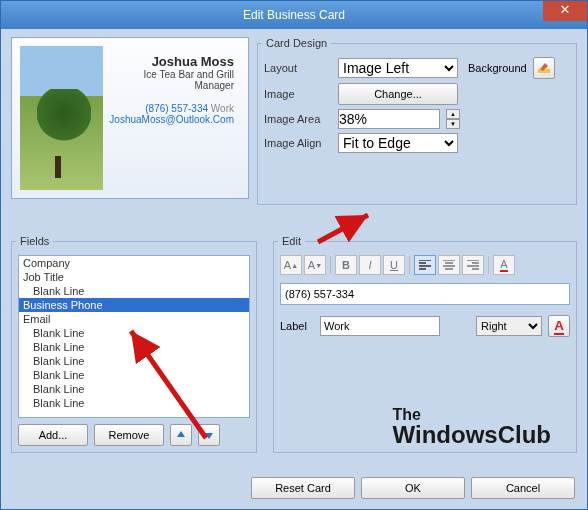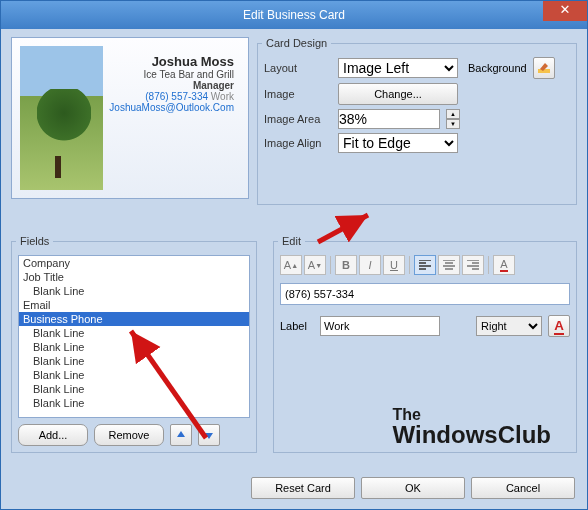--- a/index.html
+++ b/index.html
@@ -12,42 +12,42 @@
 fieldset { border: 1px solid #9fb5d1; padding-top: 4px; margin-bottom: 8px; }
 legend { font-size: 11px; color: #333; padding: 0 4px; margin-left: 4px; }
 .top-row { display: flex; gap: 8px; height: 176px; }
 .card-preview { width: 238px; height: 162px; border: 1px solid #8faad0; background: linear-gradient(#fdfdff,#e8eef7); padding: 8px; display: flex; overflow: hidden; text-align: right; }
 .card-img { width: 95px; height: 100%; background: linear-gradient(#9cc4e8 0%, #9cc4e8 35%, #7aa04a 35%, #a8c46e 100%); position: relative; }
 .tree { position: absolute; top: 30%; left: 20%; width: 54px; height: 60px; background: radial-gradient(circle at 50% 40%, #2d5a1e 0%, #3d7028 60%, rgba(0,0,0,0) 62%); }
 .trunk { position: absolute; bottom: 12px; left: 42%; width: 6px; height: 22px; background: #3e2a16; }
 .card-text { padding: 8px 6px; font-size: 10px; color: #333; }
 .card-name { font-weight: bold; font-size: 13px; color: #2a2a2a; }
 .card-company { color: #444; }
-.card-role { color: #444; margin-bottom: 0; font-weight: bold; }
+.card-role { color: #444; margin-bottom: 12px; }
 .card-phone a { color: #1f6fd0; text-decoration: none; }
 .card-phone .wk { color: #888; }
 .card-mail a { color: #1f6fd0; text-decoration: none; }
 .card-design { flex: 1; }
 .cd-row { display: flex; align-items: center; margin: 4px 6px; gap: 6px; font-size: 11px; }
 .cd-row label { width: 68px; color: #333; }
 .cd-row select, .cd-row input[type=text] { font-size: 14px; height: 20px; border: 1px solid #999; background: #fff; }
 .cd-row select { width: 120px; }
 .btn { height: 22px; font-size: 11px; background: linear-gradient(#fdfdfd,#e4e4e4); border: 1px solid #999; border-radius: 2px; cursor: pointer; padding: 0 10px; }
 .bg-label { margin-left: 4px; }
 .icon-btn { width: 22px; height: 22px; border: 1px solid #999; background: linear-gradient(#fdfdfd,#e4e4e4); border-radius: 2px; cursor: pointer; display: inline-flex; align-items: center; justify-content: center; }
 .spinner { display:inline-flex; flex-direction:column; }
 .spinner button { width:14px; height:10px; font-size:6px; line-height:6px; border:1px solid #999; background:#eee; padding:0; }
 .mid-row { display: flex; gap: 16px; position: absolute; top: 206px; left: 10px; right: 10px; bottom: 48px; }
 .fields-fs { width: 246px; display: flex; flex-direction: column; }
 .list { flex: 1; border: 1px solid #8faad0; background: #fff; overflow-y: auto; margin: 4px 6px; }
 .list .item { padding: 1px 4px; font-size: 11px; color: #333; cursor: default; }
 .list .item.ind { padding-left: 14px; }
 .list .item.sel { background: #2f6fd0; color: #fff; }
 .field-btns { display: flex; gap: 6px; margin: 2px 6px 6px; }
-.field-btns .btn { flex: 0 0 auto; width: 70px; border-radius: 7px; }
+.field-btns .btn { flex: 0 0 auto; width: 70px; }
 .field-btns .icon-btn { flex:0 0 auto; }
 .edit-fs { flex: 1; }
 .toolbar { display: flex; gap: 2px; margin: 4px 6px; align-items: center; }
 .toolbar .tbtn { width: 22px; height: 20px; border: 1px solid #bbb; background: #f4f4f4; font-size: 11px; display:flex; align-items:center; justify-content:center; color:#777; cursor:pointer; }
 .toolbar .tbtn.active { background:#d8e6f8; border-color:#6a9ed8; color:#333; }
 .toolbar .sep { width:1px; height:18px; background:#bbb; margin:0 2px; }
 .edit-input { margin: 4px 6px; width: calc(100% - 12px); height: 22px; border: 1px solid #8faad0; font-size: 11px; padding: 0 4px; }
 .label-row { display: flex; gap: 6px; align-items: center; margin: 6px 6px; }
 .label-row label { width: 34px; }
 .label-row input { width: 120px; height:20px; border:1px solid #999; font-size:11px; padding:0 3px; }
@@ -116,22 +116,22 @@
       </fieldset>
     </div>
 
     <div class="mid-row">
       <fieldset class="fields-fs">
         <legend>Fields</legend>
         <div class="list" id="fields-list">
             <div class="item">Company</div>
             <div class="item">Job Title</div>
             <div class="item ind">Blank Line</div>
+            <div class="item sel">Business Phone</div>
             <div class="item">Email</div>
-            <div class="item sel">Business Phone</div>
             <div class="item ind">Blank Line</div>
             <div class="item ind">Blank Line</div>
             <div class="item ind">Blank Line</div>
             <div class="item ind">Blank Line</div>
             <div class="item ind">Blank Line</div>
             <div class="item ind">Blank Line</div>
           </div>
         <div class="field-btns">
           <button class="btn">Add...</button>
           <button class="btn">Remove</button>

